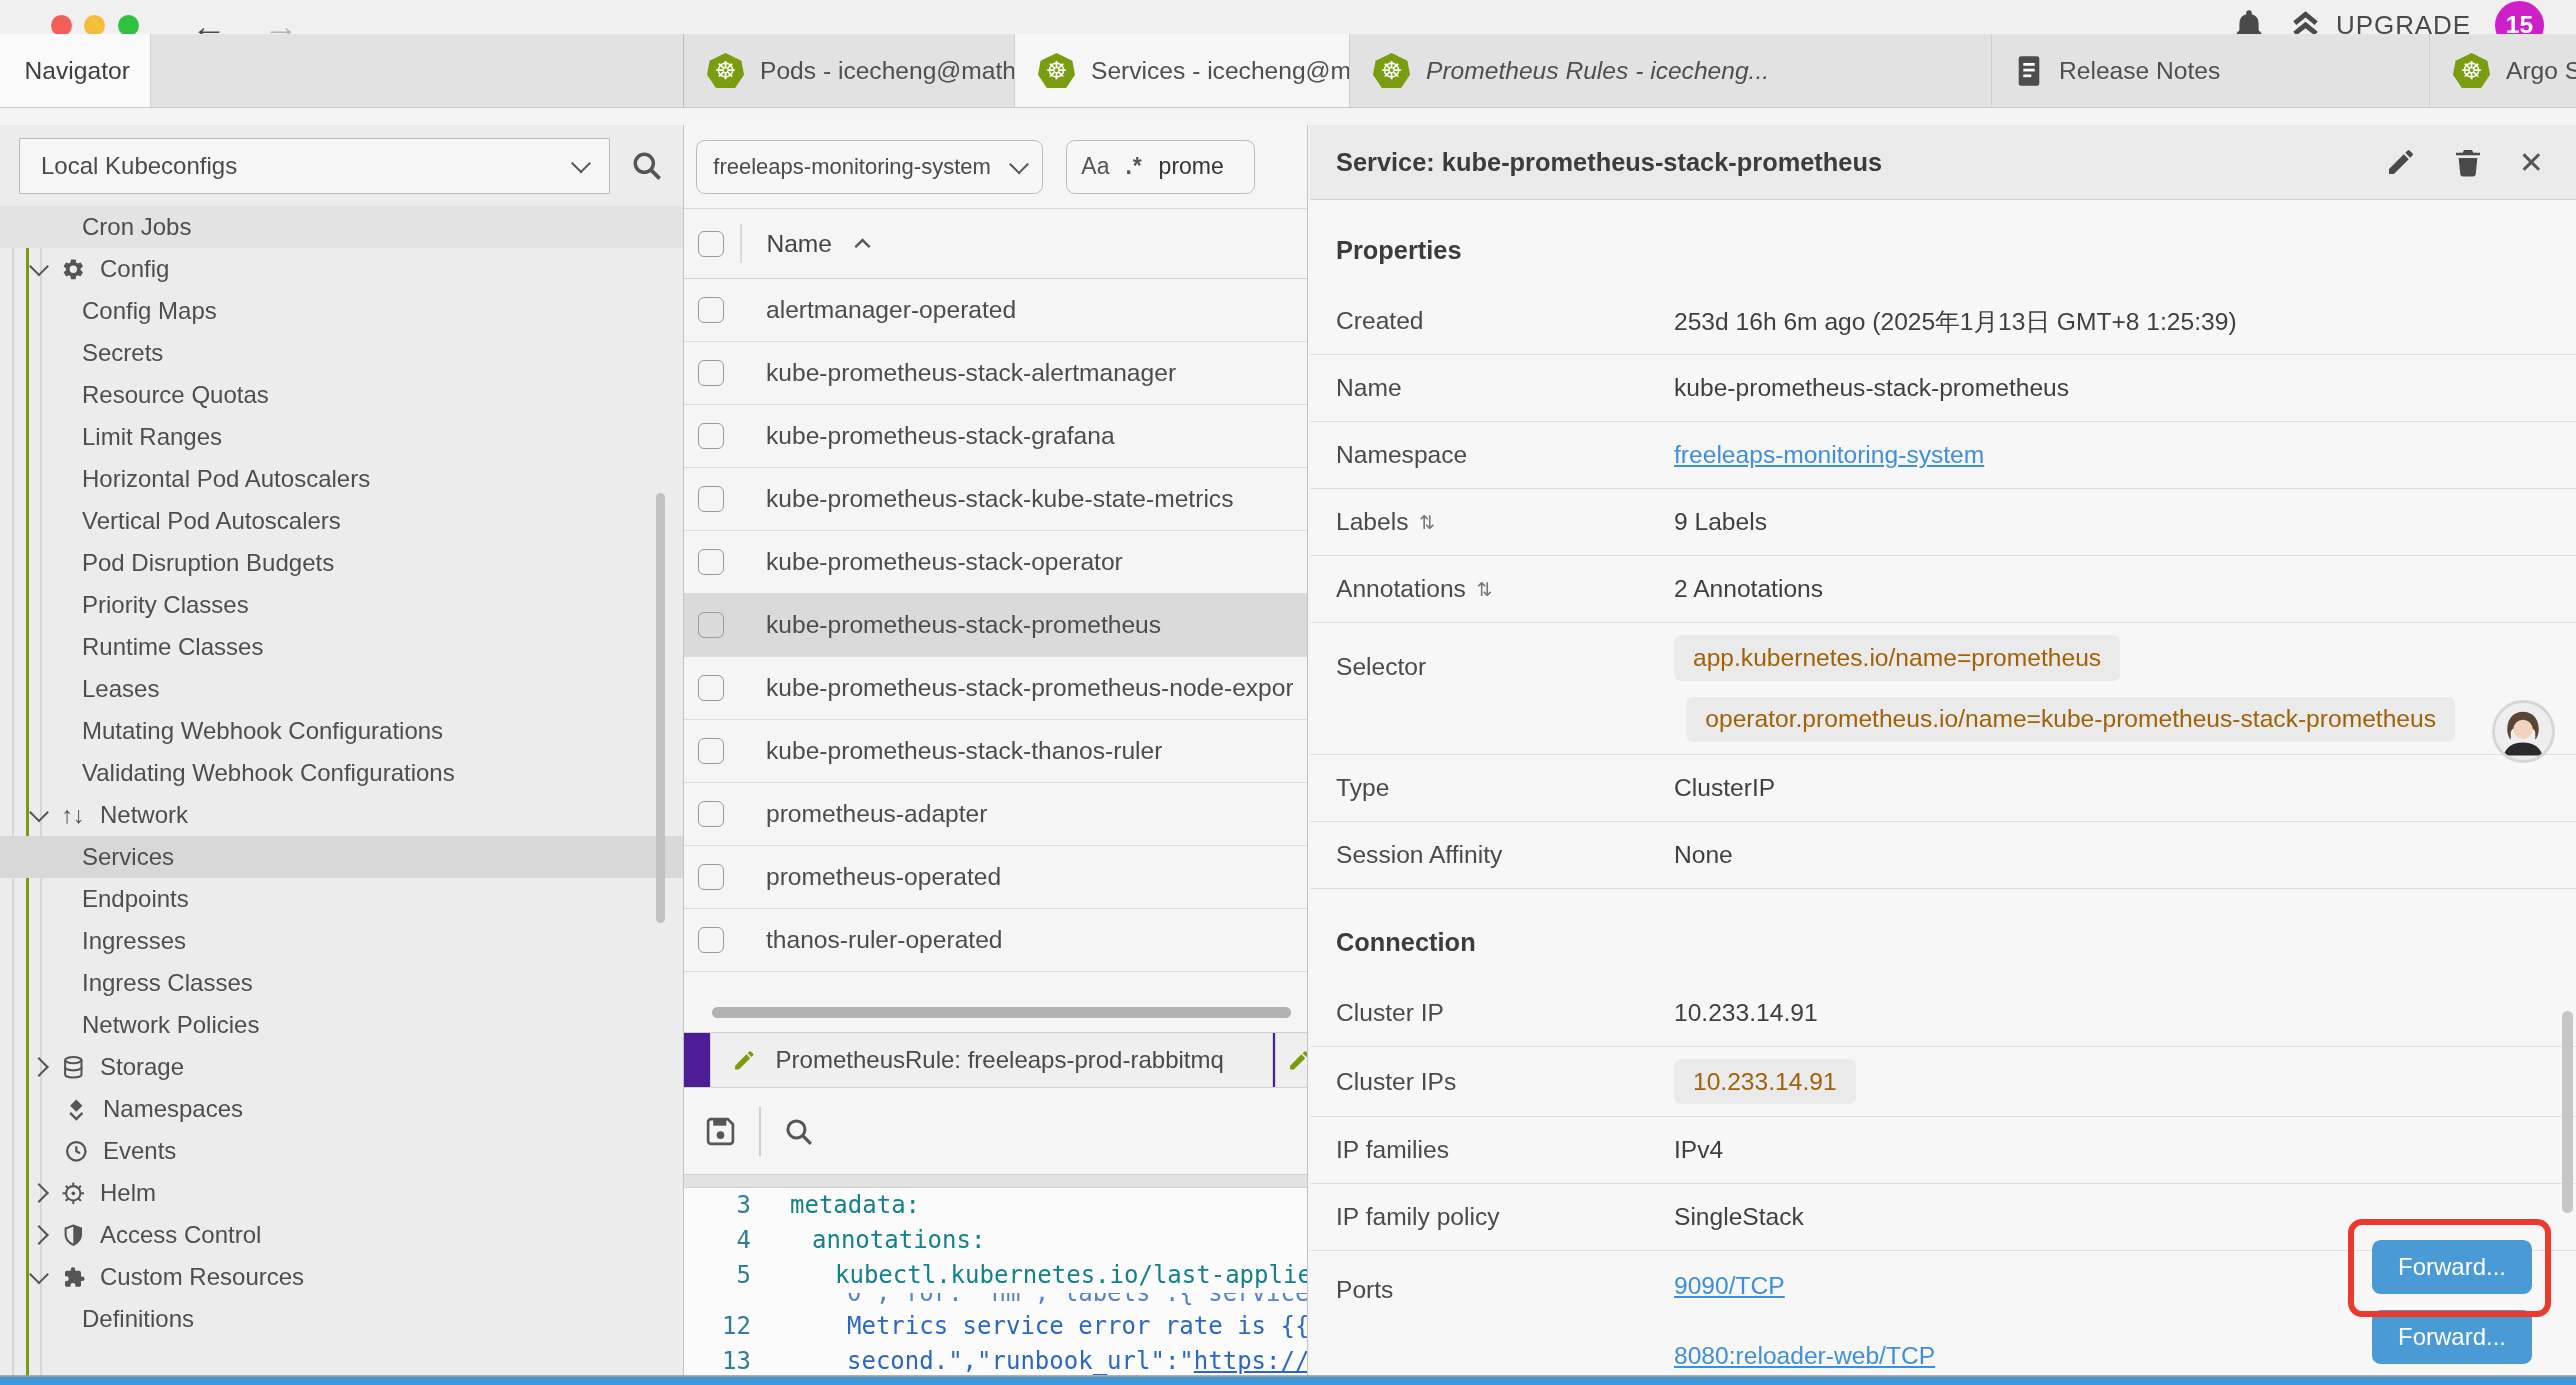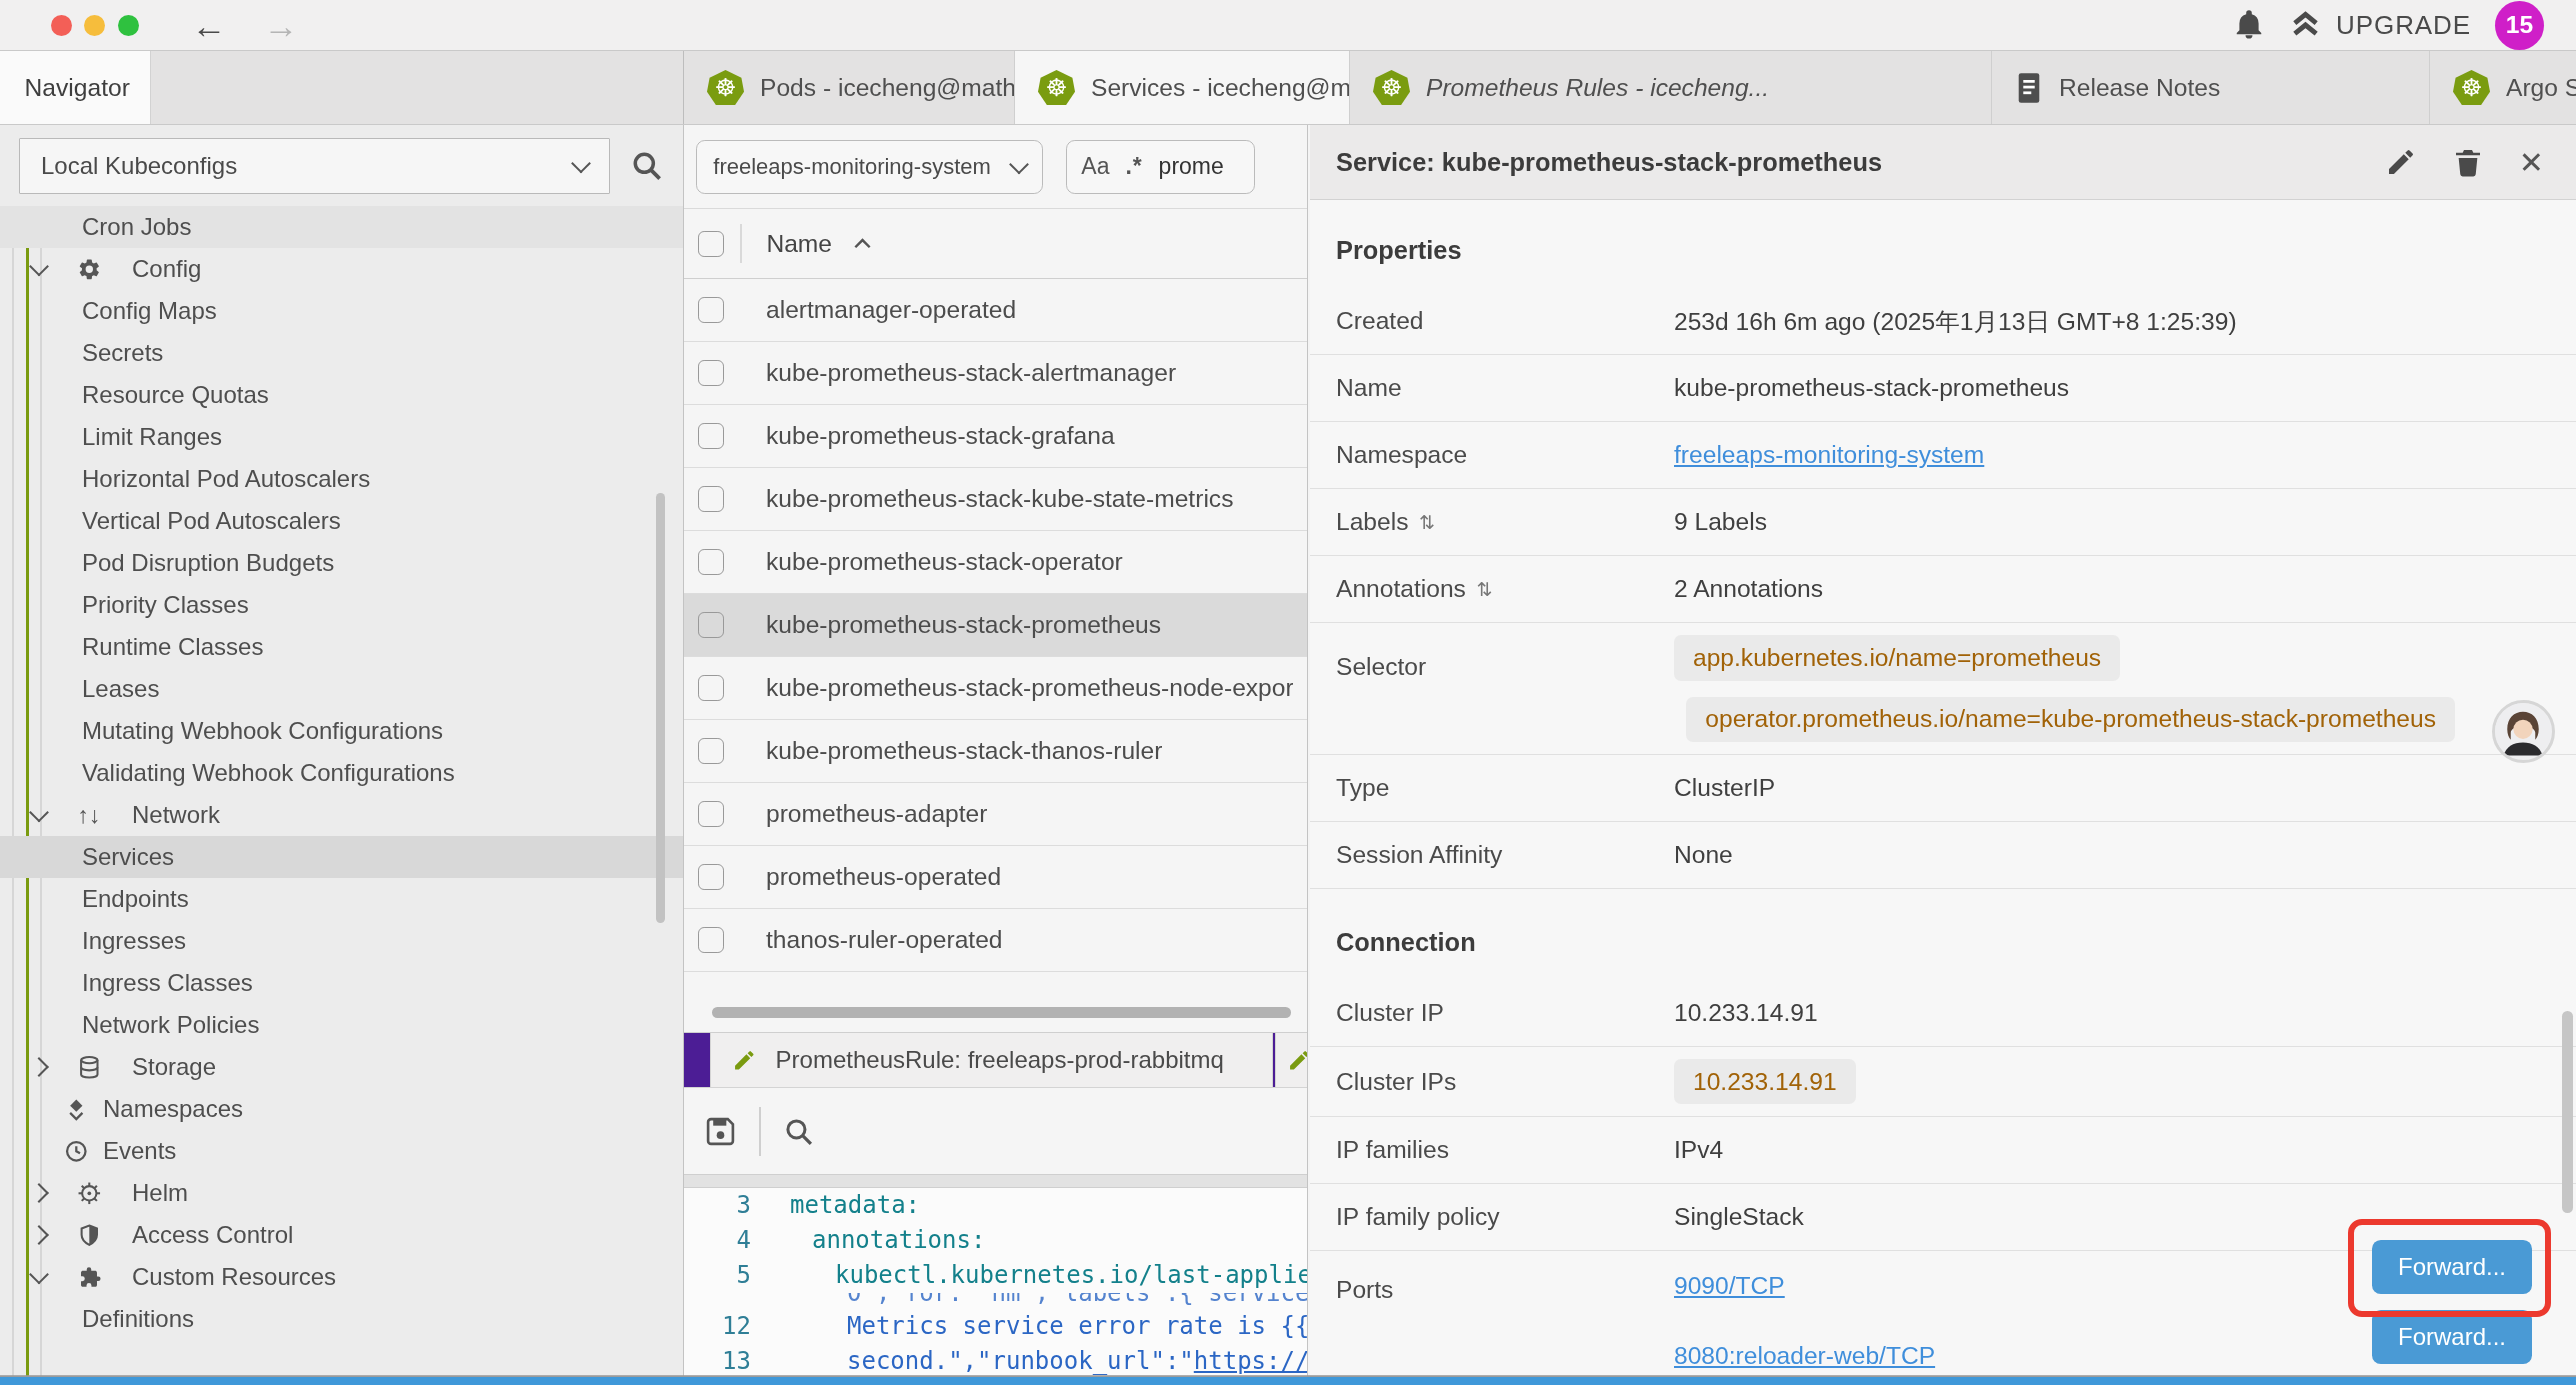--- a/index.html
+++ b/index.html
@@ -12,39 +12,39 @@
   .lights { display:flex; gap:12.3px; margin-left:51px; }
   .light { width:21px; height:21px; border-radius:50%; }
   .l-red{background:#f35f57;} .l-yellow{background:#f6bd3c;} .l-green{background:#2fc13f;}
   .navarrows { display:flex; gap:37px; margin-left:53px; font-size:35px; line-height:1; }
   .arrow-back{color:#4a4a4a;} .arrow-fwd{color:#b5b5b5;}
   .topbar-right { margin-left:auto; display:flex; align-items:center; gap:24px; margin-right:32px; }
   .upgrade { display:flex; align-items:center; gap:14px; color:#4a4a4a; font-size:26px; letter-spacing:0.9px; }
   .badge { width:49px; height:49px; border-radius:50%; background:#cf1fc8; color:#fff; font-size:24.6px; display:flex; align-items:center; justify-content:center; font-weight:bold; }
 
   
-  .headerstrip { position:absolute; left:0; top:51px; width:2576px; height:74px; background:#e3e2e2; border-bottom:1.8px solid #c9c9c9; display:flex; }
+  .headerstrip { position:absolute; left:0; top:34px; width:2576px; height:74px; background:#e3e2e2; border-bottom:1.8px solid #c9c9c9; display:flex; }
   .nav-tab { width:151px; background:#fafafa; border-right:1.8px solid #d2d2d2; display:flex; align-items:center; padding-left:24.6px; font-size:24.6px; color:#3e3e3e; }
   .strip-filler { width:533px; border-right:1.8px solid #bdbdbd; }
   .tab { display:flex; align-items:center; gap:16px; padding:0 23px; border-right:1.8px solid #cfcfcf; font-size:24.6px; color:#4f4f4f; overflow:hidden; white-space:nowrap; }
   .tab.active { background:#f6f6f6; }
   .tab.italic .tab-label { font-style:italic; }
   .k8s-icon { width:37px; height:35px; background:#7a9c10; clip-path:polygon(50% 0%, 93% 22%, 100% 62%, 76% 100%, 24% 100%, 0% 62%, 7% 22%); color:#fff; font-size:24.6px; display:flex; align-items:center; justify-content:center; flex:none; }
 
   
   .sidebar { position:absolute; left:0; top:125px; width:684px; bottom:8px; background:#ececec; border-right:1.8px solid #c3c3c3; overflow:hidden; }
   .sb-search-row { height:81px; display:flex; align-items:center; padding:0 19px; gap:19px; }
   .sb-select { flex:1; height:56px; border:1.8px solid #b9b9b9; border-radius:1px; background:#f6f6f6; display:flex; align-items:center; padding:0 21px; font-size:24px; color:#4a4a4a; }
   .sb-select .cv-down { margin-left:auto; }
   .tree { position:absolute; left:0; top:81px; right:0; bottom:0; }
   .guide { position:absolute; top:0; bottom:0; width:1.8px; background:#d6d6d6; }
   .guide.olive { background:#7a9b10; width:2.6px; }
   .nav-item { height:42px; display:flex; align-items:center; font-size:24px; color:#4e4e4e; position:relative; }
   .nav-item.child { padding-left:82px; }
-  .nav-item.group { padding-left:32px; gap:30px; }
+  .nav-item.group { padding-left:32px; gap:14px; }
   .nav-item.leafgroup { padding-left:63px; gap:14px; }
   .nav-item.selected { background:#d8d8d8; }
   .nav-item.hovered { background:#e3e3e3; }
   .cv { width:14px; height:14px; border-right:2.6px solid #555; border-bottom:2.6px solid #555; flex:none; }
   .cv-down { transform:rotate(45deg) translate(-1.8px,-1.8px); }
   .cv-right { transform:rotate(-45deg); }
   .tree-ico { width:26px; height:26px; flex:none; display:flex; align-items:center; justify-content:center; color:#555; font-size:23px; }
   .sb-thumb { position:absolute; left:656px; top:368px; width:8.8px; height:430px; background:#c2c2c2; border-radius:4.4px; }
 
   

